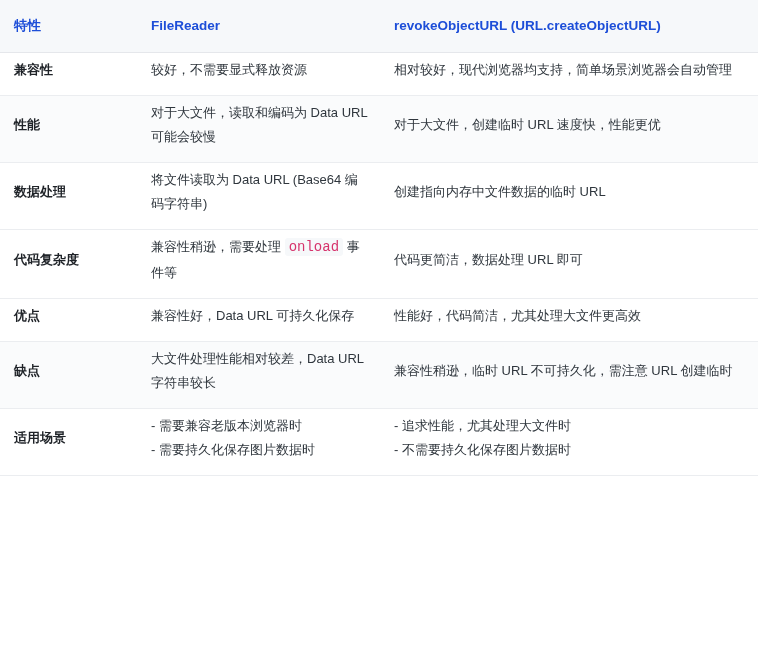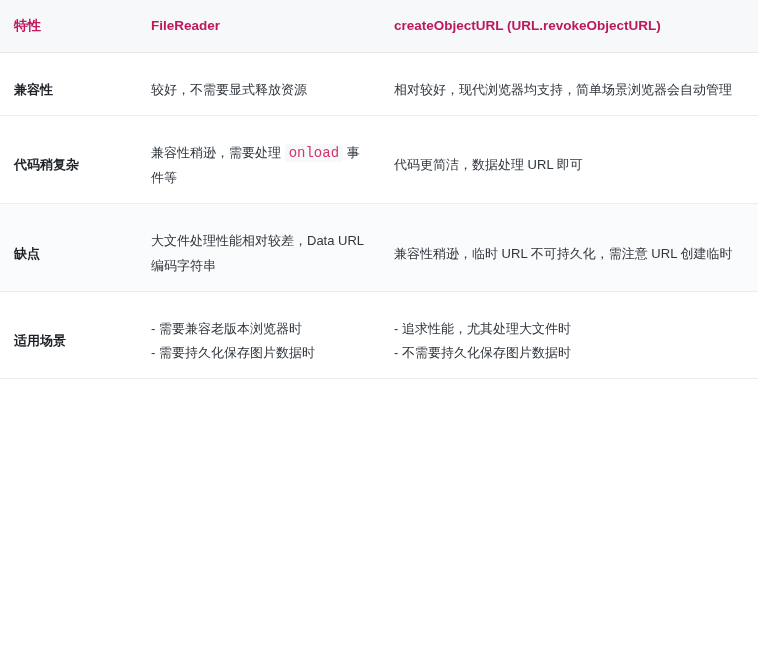--- a/index.html
+++ b/index.html
@@ -27,28 +27,28 @@
   }
   table.compare col.c0 { width: 137px; }
   table.compare col.c1 { width: 243px; }
   table.compare col.c2 { width: 378px; }
 
   table.compare th {
     background: #f6f8fa;
     text-align: left;
     font-weight: bold;
     font-size: 13.5px;
-    color: #be185d;
+    color: #1d4ed8;
     padding: 13px 12px 13px 14px;
     border-bottom: 1px solid #e5e7eb;
     vertical-align: middle;
     line-height: 1.5;
   }
   table.compare td {
-    padding: 25px 12px 13px 14px;
+    padding: 5px 12px 13px 14px;
     border-bottom: 1px solid #ebedf0;
     vertical-align: middle;
     line-height: 1.85;
     color: #2f363d;
     font-size: 13px;
     margin-top: 41px;
   }
   table.compare td.feature {
     font-weight: bold;
     color: #1f2328;
@@ -82,45 +82,60 @@
   <table class="compare">
     <colgroup>
       <col class="c0">
       <col class="c1">
       <col class="c2">
     </colgroup>
     <thead>
       <tr class="hdr-row">
         <th>特性</th>
         <th>FileReader</th>
-        <th>createObjectURL (URL.revokeObjectURL)</th>
+        <th>revokeObjectURL (URL.createObjectURL)</th>
       </tr>
     </thead>
     <tbody>
 
       <tr>
         <td class="feature">兼容性</td>
         <td>较好，不需要显式释放资源</td>
         <td>相对较好，现代浏览器均支持，简单场景浏览器会自动管理</td>
       </tr>
 
+      <tr class="alt">
+        <td class="feature">性能</td>
+        <td>对于大文件，读取和编码为 Data URL 可能会较慢</td>
+        <td>对于大文件，创建临时 URL 速度快，性能更优</td>
+      </tr>
 
+      <tr>
+        <td class="feature">数据处理</td>
+        <td>将文件读取为 Data URL (Base64 编码字符串)</td>
+        <td>创建指向内存中文件数据的临时 URL</td>
+      </tr>
 
 
       <tr>
-        <td class="feature">代码稍复杂</td>
+        <td class="feature">代码复杂度</td>
         <td><span>兼容性稍逊，需要处理 </span><code class="inline">onload</code><span> 事件等</span></td>
         <td>代码更简洁，数据处理 URL 即可</td>
       </tr>
 
 
+      <tr>
+        <td class="feature">优点</td>
+        <td>兼容性好，Data URL 可持久化保存</td>
+        <td>性能好，代码简洁，尤其处理大文件更高效</td>
+      </tr>
 
       <tr class="alt">
         <td class="feature">缺点</td>
-        <td>大文件处理性能相对较差，Data URL 编码字符串</td>
+        <td>大文件处理性能相对较差，Data URL 字符串较长</td>
         <td>兼容性稍逊，临时 URL 不可持久化，需注意 URL 创建临时</td>
       </tr>
 
       <tr>
         <td class="feature">适用场景</td>
         <td class="multi-line">- 需要兼容老版本浏览器时
 - 需要持久化保存图片数据时</td>
         <td class="multi-line">- 追求性能，尤其处理大文件时
 - 不需要持久化保存图片数据时</td>
       </tr>

